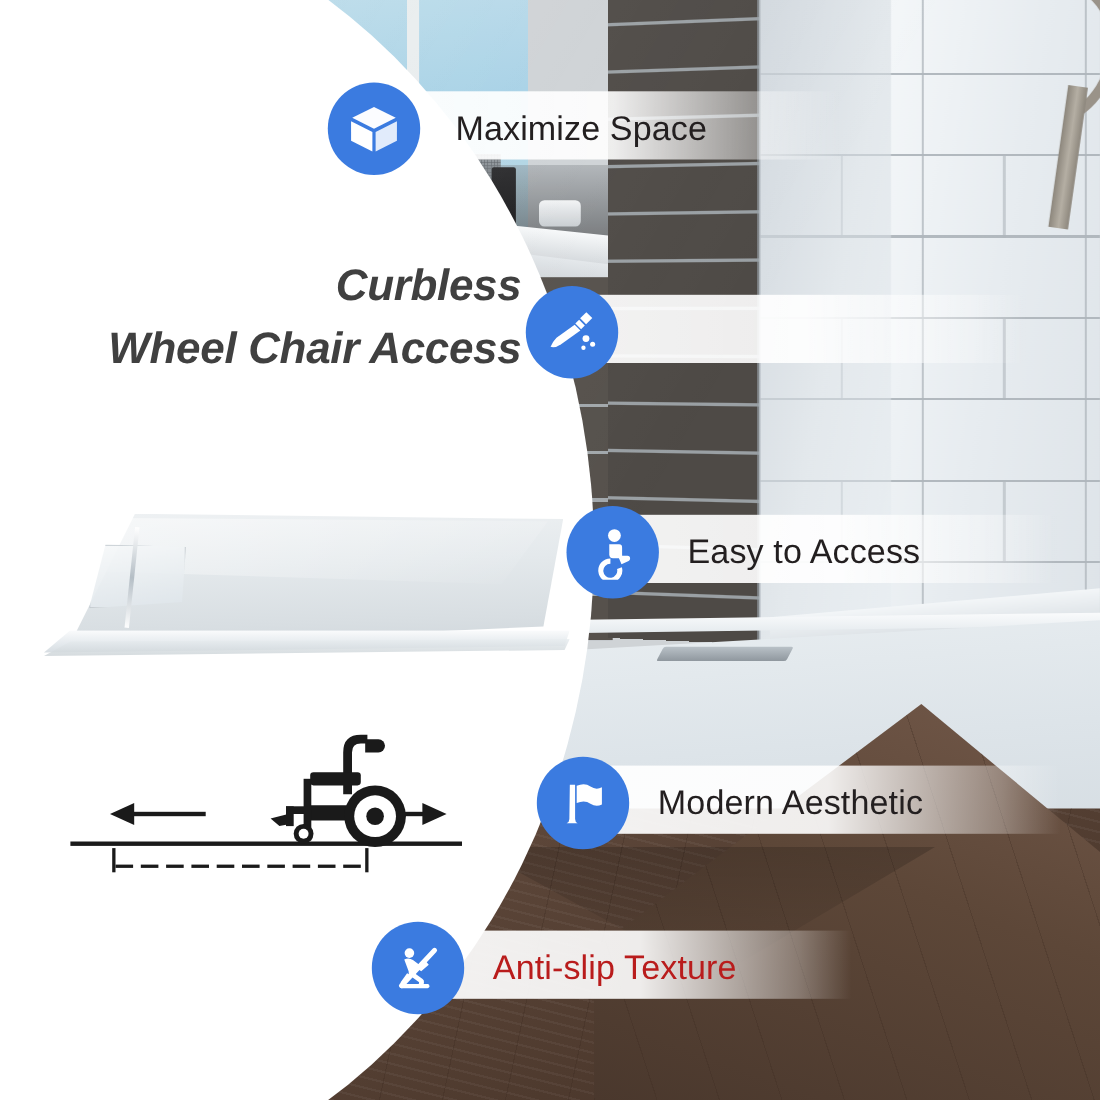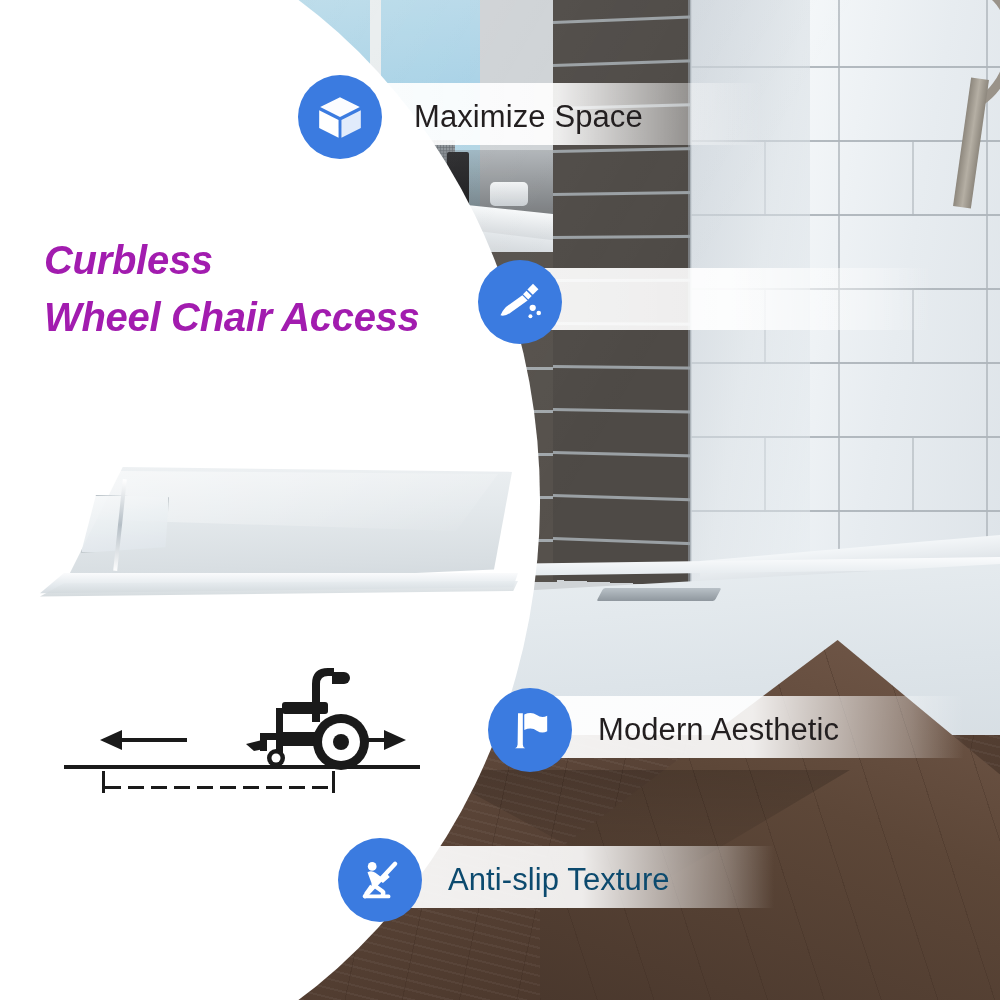--- a/index.html
+++ b/index.html
@@ -178,21 +178,21 @@
     <div class="wood"></div>
     <div class="wood2"></div>
     <div class="pan-v-shadow"></div>
 
     <div class="haze"></div>
   </div>
 
   <div class="whiteblock"></div>
   <div class="whitecircle"></div>
 
-  <div class="headline" style="color: #a21caf;">
+  <div class="headline" style="color: #404040; text-align: right;">
     <div>Curbless</div>
     <div>Wheel Chair Access</div>
   </div>
 
   <div class="tray-wrap">
     <div class="tray-top"></div>
     <div class="tray-gloss"></div>
     <div class="tray-drain"></div>
     <div class="tray-slot"></div>
     <div class="tray-edge"></div>
@@ -279,20 +279,32 @@
         <path d="M30.2 13.2 l5.0 5.0 -3.3 3.3 -5.0 -5.0 z"></path>
         <path d="M26.3 17.6 l5.0 5.0 -16.8 11.9 q-5.2 3.6 -9.2 2.3 q1.6 -4.4 5.2 -8.0 z"></path>
         <path d="M13.0 27.5 l4.0 4.0 -4.8 3.4 -3.6 -3.6 z" opacity=".55"></path>
         <circle cx="36.2" cy="29.6" r="3.0"></circle>
         <circle cx="42.0" cy="34.6" r="2.2"></circle>
         <circle cx="34.0" cy="37.6" r="1.9"></circle>
       </svg>
     </div>
   </div>
 
+  <div class="feat" id="feat2" style="left:515px;top:460px;">
+    <div class="bar" style="width:410px"></div>
+    <div class="circle" style="background:#3B7BE0">
+      <svg viewBox="0 0 48 48" fill="#fff">
+        <circle cx="25.5" cy="9.5" r="5.6"></circle>
+        <path d="M21.0 17.0 h8.6 q2.6 0 2.6 2.8 v9.4 h-8.0 q-3.2 0 -3.2 -3.4 v-6.0 q0 -2.8 0 -2.8 z"></path>
+        <path d="M28.5 27.0 h8.4 q2.3 0 2.3 2.4 q0 1.6 -1.3 2.2 l-6.2 3.0 z"></path>
+        <path d="M22.0 29.5 a10.5 10.5 0 1 0 10.0 7.6 l-4.2 1.6 a6.1 6.1 0 1 1 -5.8 -4.6 z"></path>
+      </svg>
+    </div>
+    <div class="flabel" style="color: rgb(35, 31, 32);">Easy to Access</div>
+  </div>
 
   <div class="feat" id="feat3" style="left:488px;top:688px;">
     <div class="bar" style="width:440px"></div>
     <div class="circle" style="background:#3B7BE0">
       <svg viewBox="0 0 48 48" fill="#fff">
         <path d="M12.5 8.0 q4.6 0 4.6 0 v30.0 q0 2.6 2.2 3.6 h-9.6 q2.4 -1.0 2.4 -3.6 z"></path>
         <path d="M18.5 9.0 q7.0 -3.0 12.0 0.6 q5.0 3.4 10.0 0.6 v15.0 q-5.0 2.8 -10.0 -0.6 q-5.0 -3.6 -12.0 -0.6 z"></path>
       </svg>
     </div>
     <div class="flabel" style="color: rgb(35, 31, 32);">Modern Aesthetic</div>
@@ -304,16 +316,16 @@
       <svg viewBox="0 0 48 48" fill="none">
         <g fill="#fff">
           <circle cx="16.5" cy="11.0" r="4.2"></circle>
           <path d="M12.0 16.5 q4.0 -2.0 7.6 0.6 l6.4 4.8 4.6 -4.0 2.8 3.2 -6.6 5.8 -4.4 -3.2 -1.0 5.0 6.6 5.0 q1.6 1.2 1.2 3.2 l-0.8 4.0 -4.2 -0.8 0.8 -3.6 -7.6 -5.6 q-2.0 -1.4 -1.6 -4.0 z"></path>
           <path d="M14.5 28.5 l3.6 2.0 -5.6 8.4 -3.8 -2.2 z"></path>
           <rect x="8.0" y="38.0" width="26.0" height="3.6" rx="1.6"></rect>
         </g>
         <line x1="9.5" y1="39.5" x2="38.5" y2="8.5" stroke="#fff" stroke-width="4.2" stroke-linecap="round"></line>
       </svg>
     </div>
-    <div class="flabel" style="color: #0c4a6e;">Anti-slip Texture</div>
+    <div class="flabel" style="color: #b91c1c;">Anti-slip Texture</div>
   </div>
 
 </div>
 
 </body></html>

